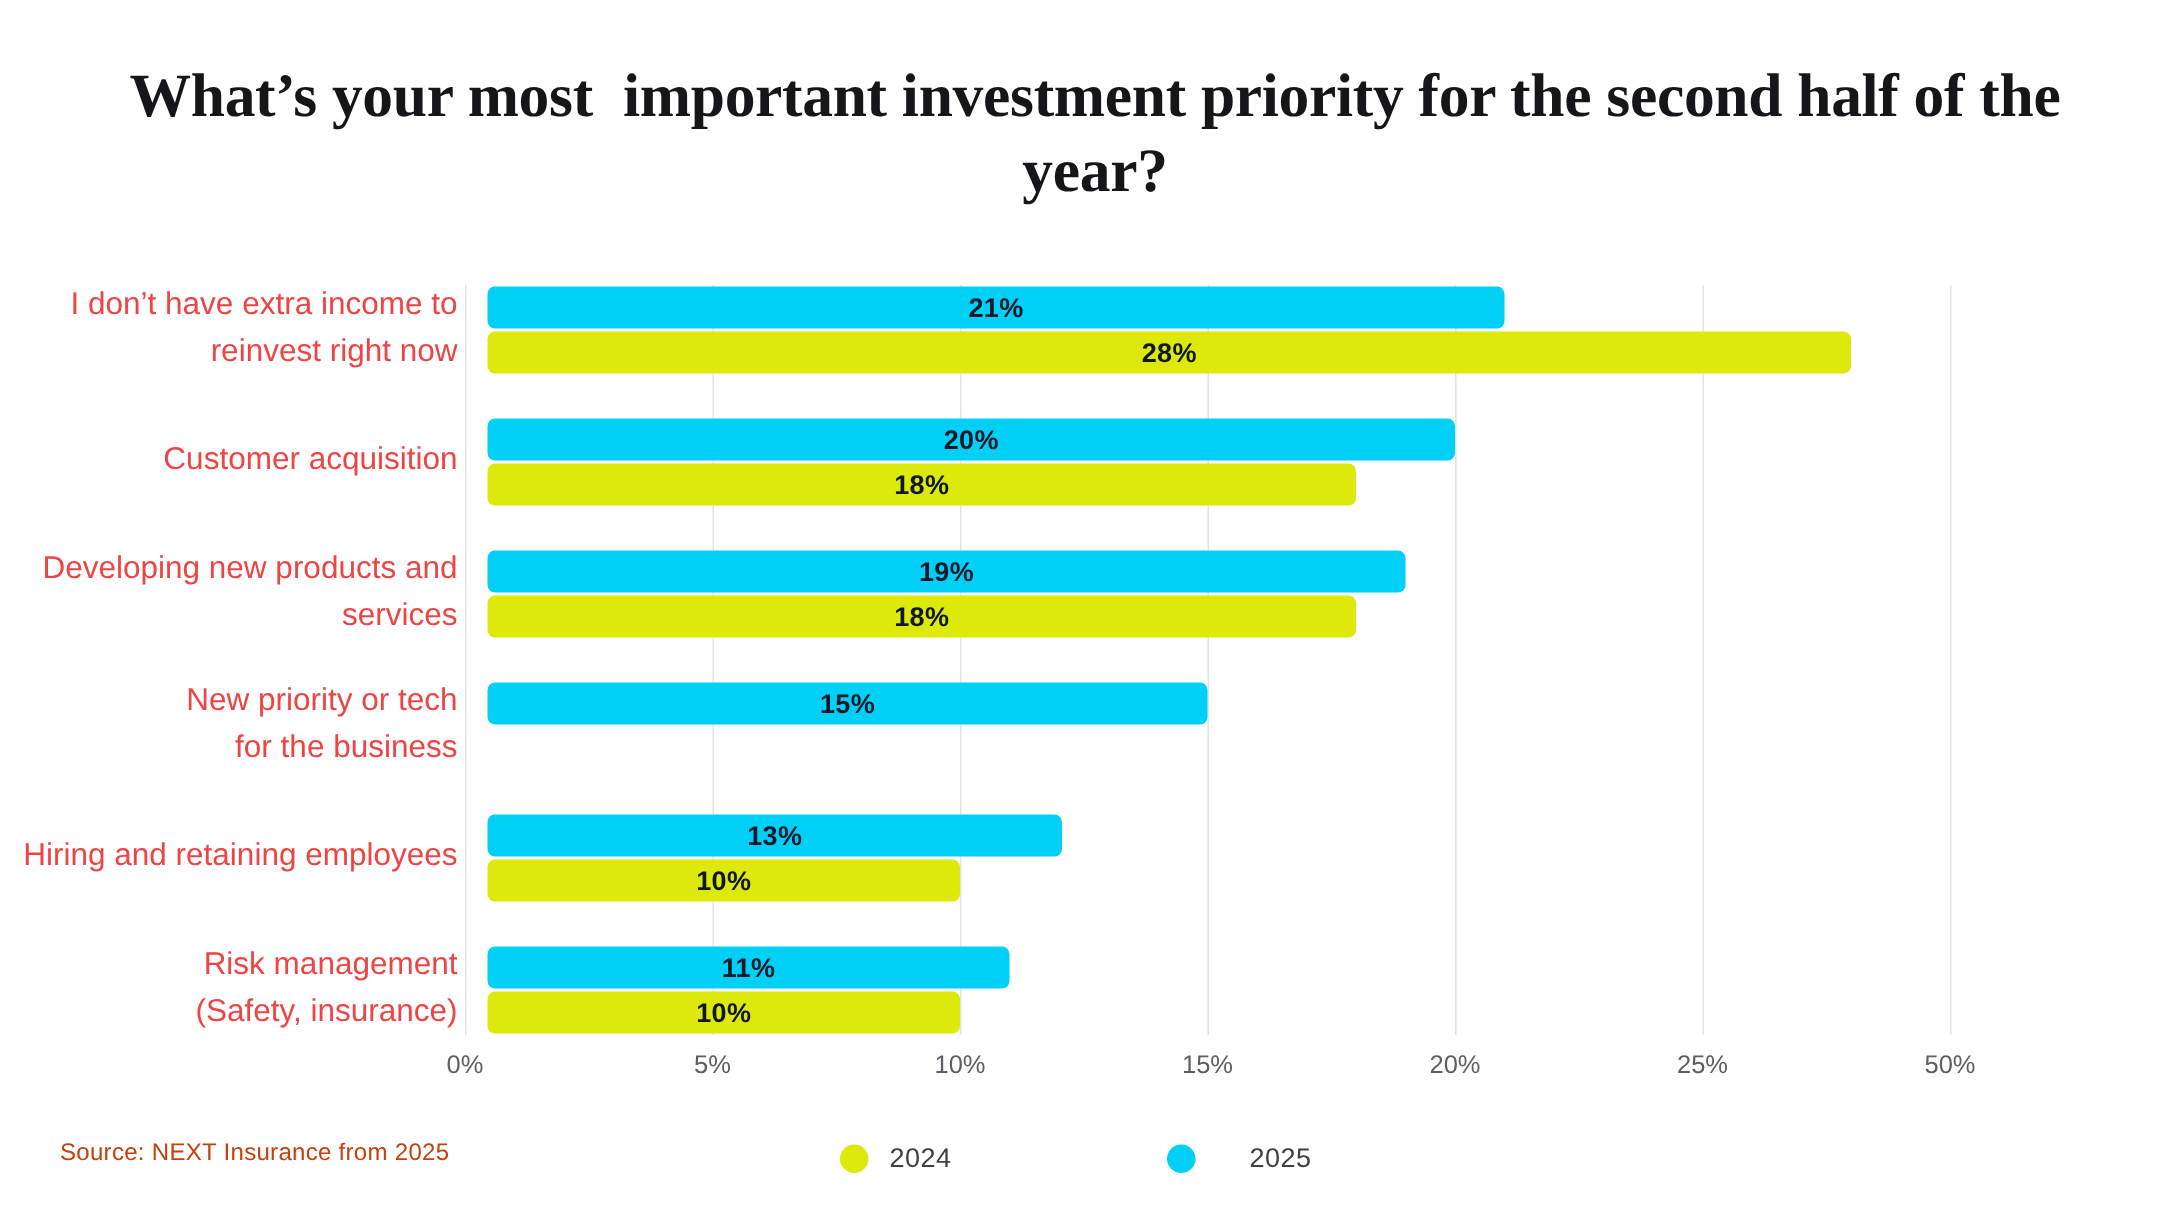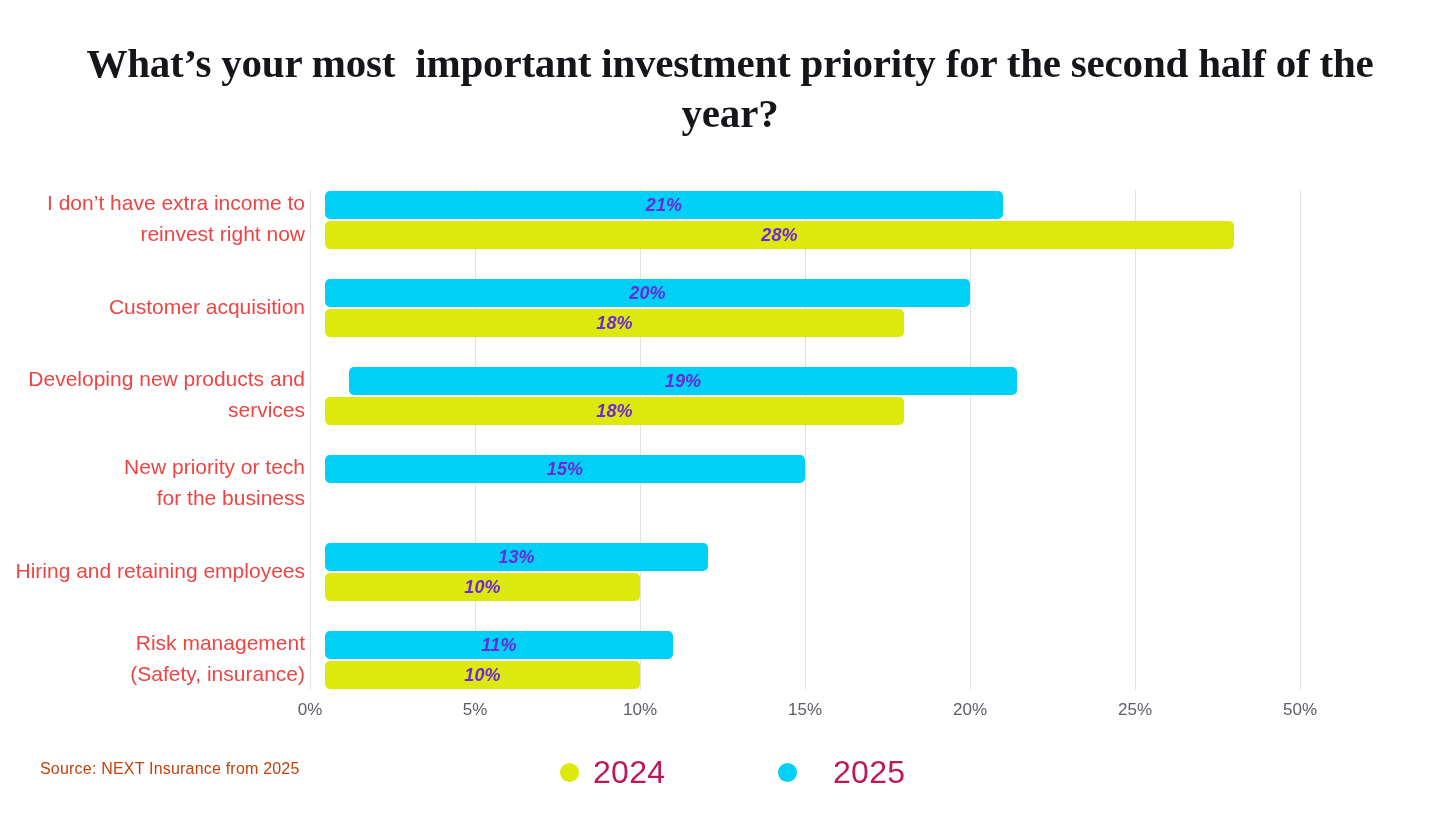--- a/index.html
+++ b/index.html
@@ -108,23 +108,22 @@
     position: absolute;
     left: 0;
     top: 0;
     width: 100%;
     height: 28px;
     display: flex;
     align-items: center;
     justify-content: center;
     font-size: 18px;
     font-weight: 700;
-    color: #6d28d9;
+    color: #0f172a;
     letter-spacing: 0.2px;
-    font-style: italic;
   }
 
   
   .xaxis {
     position: absolute;
     left: 0;
     top: 700px;
     width: 1440px;
     height: 30px;
   }
@@ -164,22 +163,22 @@
   }
   .legend-item.first { left: 20px; }
   .legend-item.second { left: 238px; gap: 36px; }
   .legend-dot {
     width: 19px;
     height: 19px;
     border-radius: 50%;
     flex: none;
   }
   .legend-label {
-    font-size: 32px;
-    color: #be185d;
+    font-size: 18px;
+    color: #404040;
     letter-spacing: 0.3px;
   }
 </style>
 </head>
 <body>
 
 <div class="title">What’s your most  important investment priority for the second half of the year?</div>
 
 <div class="chart">
 
@@ -216,21 +215,21 @@
           </div>
           <div class="bar series-2024" style="width: 579px; background: rgb(220, 233, 10);">
             <span class="bar-value">18%</span>
           </div>
         </div>
       </div>
       <div class="row" style="top: 178px;">
         <div class="cat-label">Developing new products and
 services</div>
         <div class="bars">
-          <div class="bar series-2025" style="width: 668px; background: rgb(0, 208, 245); margin-left: 24px;">
+          <div class="bar series-2025" style="width: 612px; background: rgb(0, 208, 245);">
             <span class="bar-value">19%</span>
           </div>
           <div class="bar series-2024" style="width: 579px; background: rgb(220, 233, 10);">
             <span class="bar-value">18%</span>
           </div>
         </div>
       </div>
       <div class="row" style="top: 266px;">
         <div class="cat-label">New priority or tech
 for the business</div>

